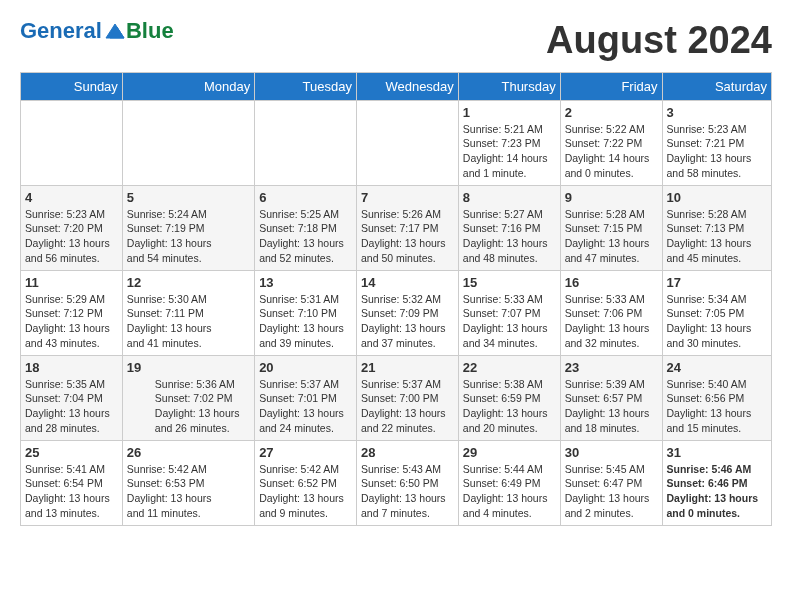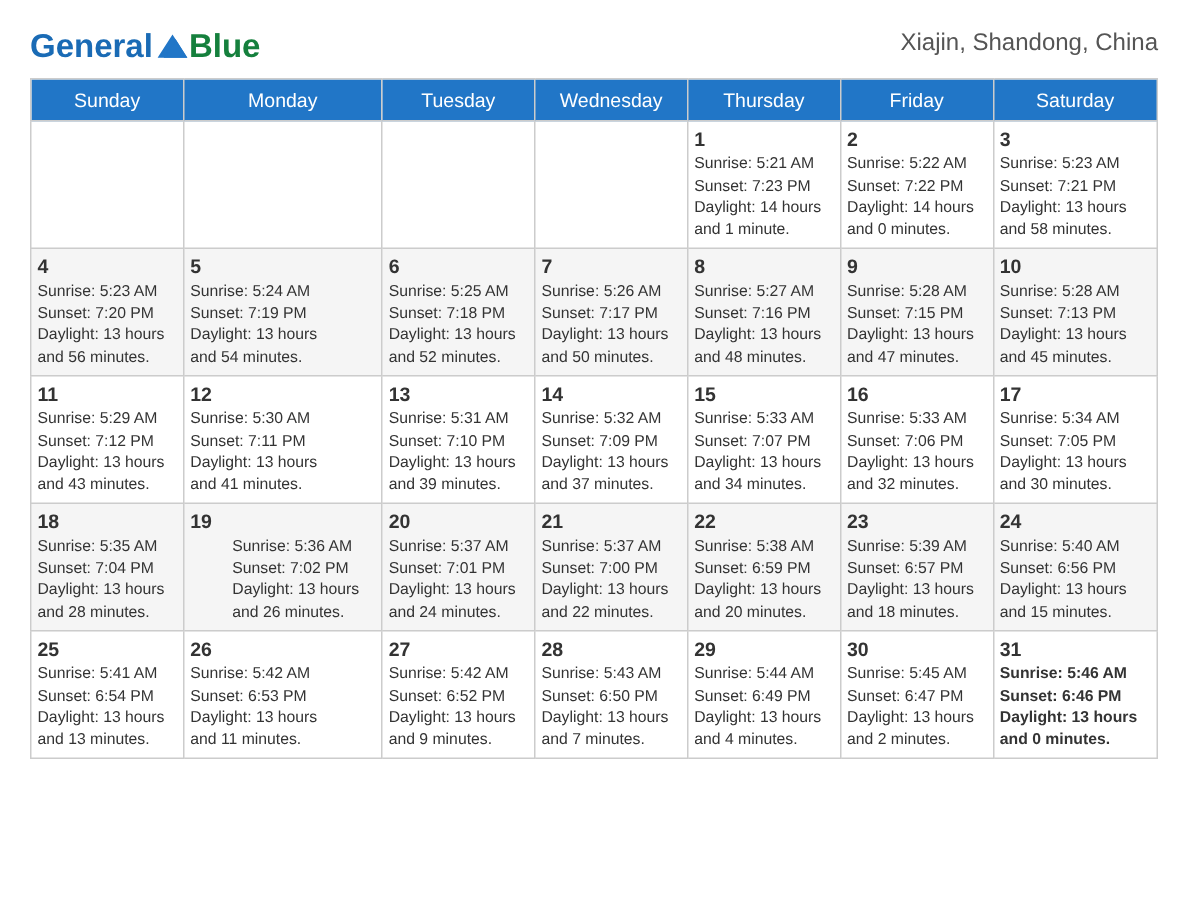--- a/index.html
+++ b/index.html
@@ -43,21 +43,21 @@
     }
     table {
       width: 100%;
       border-collapse: collapse;
       font-size: 11px;
     }
     thead th {
       background-color: #2176c7;
       color: #fff;
       padding: 6px 4px;
-      text-align: center;
+      text-align: right;
       font-size: 13px;
       font-weight: normal;
       border: 1px solid #ccc;
     }
     td {
       border: 1px solid #ccc;
       padding: 4px;
       vertical-align: top;
       min-height: 80px;
       height: 85px;
@@ -90,21 +90,21 @@
         <span class="blue">General</span>
       </span>
       <svg width="22" height="18" viewBox="0 0 22 18">
         <polygon points="2,16 11,2 20,16" fill="#2176c7" stroke="#2176c7" stroke-width="1"></polygon>
         <polygon points="10,16 17,5 24,16" fill="#2176c7" stroke="#2176c7" stroke-width="1" transform="translate(-4,0)"></polygon>
       </svg>
     </div>
     <span class="logo-text" style="color:#15803d; font-size:22px;">Blue</span>
   </div>
   <div class="title-section">
-    <div class="location">Xiajin, Shandong, China</div>
+    <div class="month-year">August 2024</div>
   </div>
 </div>
 
 <table>
   <thead>
     <tr>
     <th>Sunday</th>
         <th>Monday</th>
         <th>Tuesday</th>
         <th>Wednesday</th>

